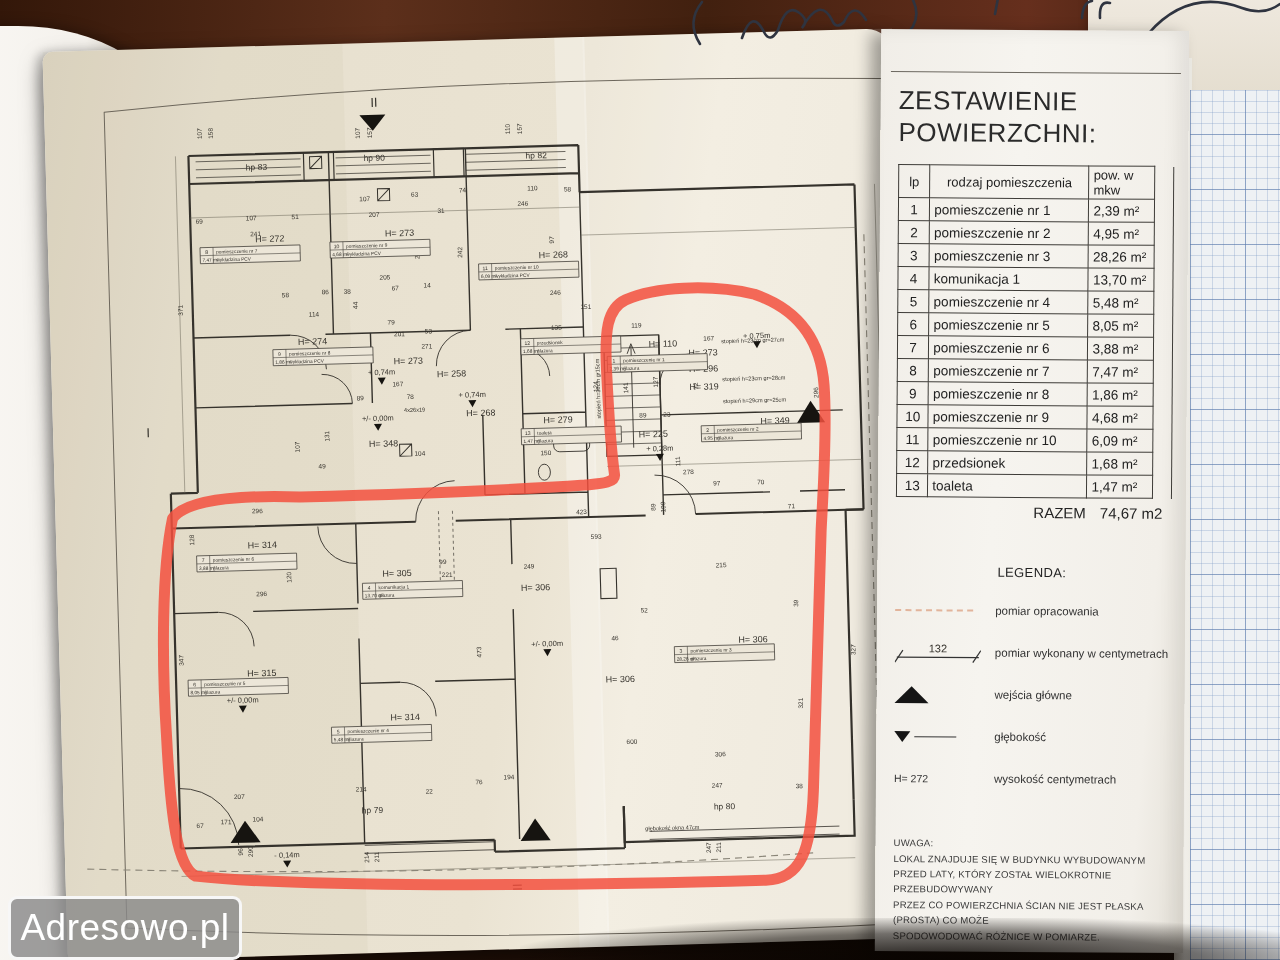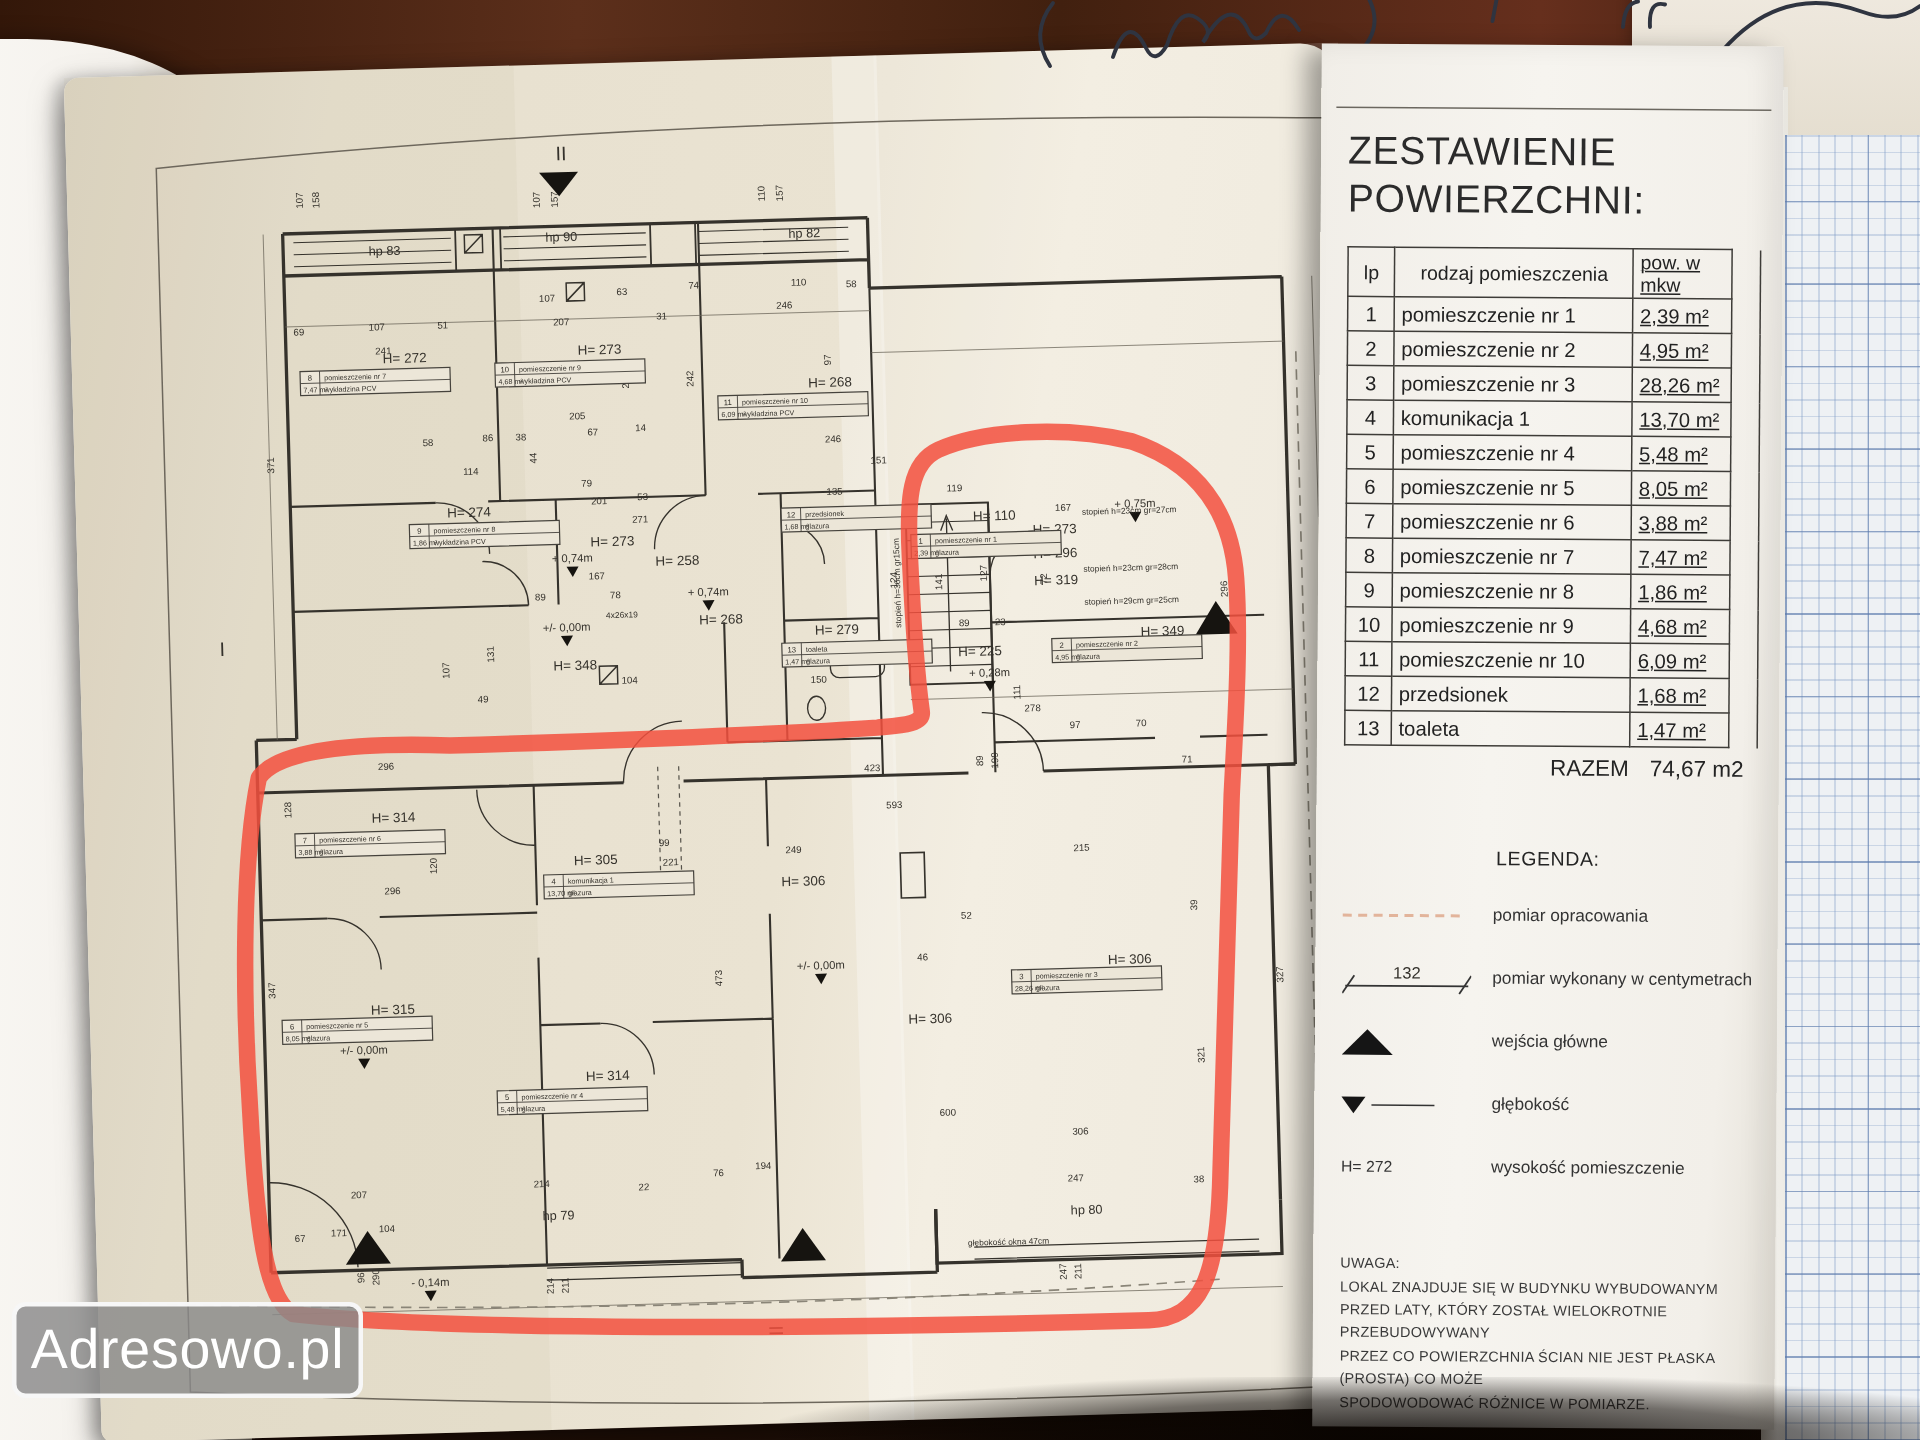--- a/index.html
+++ b/index.html
@@ -39,37 +39,37 @@
     box-shadow:-10px 4px 16px rgba(0,0,0,.35), inset -10px 0 18px rgba(0,0,0,.07);
     color:#242424;}
   .rs-topline{position:absolute;left:10px;top:42px;width:290px;height:0;border-top:1px solid #6b675f;}
   .rs-inner{position:absolute;left:18px;top:56px;width:276px;}
   .rs-title{font-size:26px;line-height:1.22;letter-spacing:.5px;color:#2b2b2b;}
   table.sum{border-collapse:collapse;margin-top:16px;font-size:13.5px;color:#222;}
   table.sum td,table.sum th{border:1px solid #3e3c38;padding:1px 4px;height:20px;font-weight:normal;}
   table.sum th{font-size:13px;text-align:center;}
   table.sum .c-lp{width:24px;text-align:center;margin-left:24px;}
   table.sum .c-name{width:164px;}
-  table.sum .c-area{width:62px;text-decoration:underline;}
+  table.sum .c-area{width:62px;}
   table.sum .c-pad{width:12px;border-top:none;border-bottom:none;}
   .sum-total{display:flex;margin-top:6px;font-size:15px;}
   .sum-total .tl{width:190px;text-align:right;padding-right:14px;}
   .legend{margin-top:44px;}
   .legend-title{font-size:13px;margin-left:102px;letter-spacing:.4px;}
   .lg-item{display:flex;align-items:center;margin-top:20px;height:22px;}
   .lg-sym{width:100px;display:flex;align-items:center;flex:none;}
   .lg-label{font-size:11.5px;color:#333;}
   .sym-dash{width:78px;border-top:2px dashed #e2b49b;}
   .sym-tri-up{width:0;height:0;border-left:17px solid transparent;border-right:17px solid transparent;border-bottom:17px solid #151515;}
   .sym-tri-dn{width:0;height:0;border-left:8px solid transparent;border-right:8px solid transparent;border-top:11px solid #151515;margin-right:4px;}
   .sym-line{width:42px;border-top:1.5px solid #333;}
   .sym-h{font-size:10.5px;color:#333;}
   .uwaga{margin-top:46px;font-size:9.6px;line-height:1.6;color:#3a3a3a;letter-spacing:.2px;}
 
-  .watermark{position:absolute;left:8px;top:868px;width:228px;height:58px;
+  .watermark{position:absolute;left:8px;top:896px;width:228px;height:58px;
     background:rgba(138,138,138,.82);border:3px solid rgba(255,255,255,.92);border-radius:9px;
     display:flex;align-items:center;justify-content:center;
     color:#fff;font-size:37px;letter-spacing:.5px;text-align:center;}
   .bottom-blur{position:absolute;left:520px;top:918px;width:760px;height:42px;
     background:radial-gradient(ellipse at 55% 100%, rgba(8,4,1,.9) 0%, rgba(8,4,1,.55) 45%, transparent 75%);}
 
   
   text{font-family:"Liberation Sans",sans-serif;fill:#35322c;}
 </style>
 </head>
@@ -564,21 +564,21 @@
           <div class="lg-sym">
               <div class="sym-tri-dn"></div>
               <div class="sym-line"></div>
             </div>
           <div class="lg-label">głębokość</div>
         </div>
         <div class="lg-item">
           <div class="lg-sym">
               <div class="sym-h">H= 272</div>
             </div>
-          <div class="lg-label">wysokość pomieszczenie</div>
+          <div class="lg-label">wysokość centymetrach</div>
         </div>
       </div>
 
       <div class="uwaga">
         <div>UWAGA:</div>
         <div>LOKAL ZNAJDUJE SIĘ W BUDYNKU WYBUDOWANYM</div>
         <div>PRZED LATY, KTÓRY ZOSTAŁ WIELOKROTNIE PRZEBUDOWYWANY</div>
         <div>PRZEZ CO POWIERZCHNIA ŚCIAN NIE JEST PŁASKA (PROSTA) CO MOŻE</div>
         <div>SPODOWODOWAĆ RÓŻNICE W POMIARZE.</div>
       </div>

